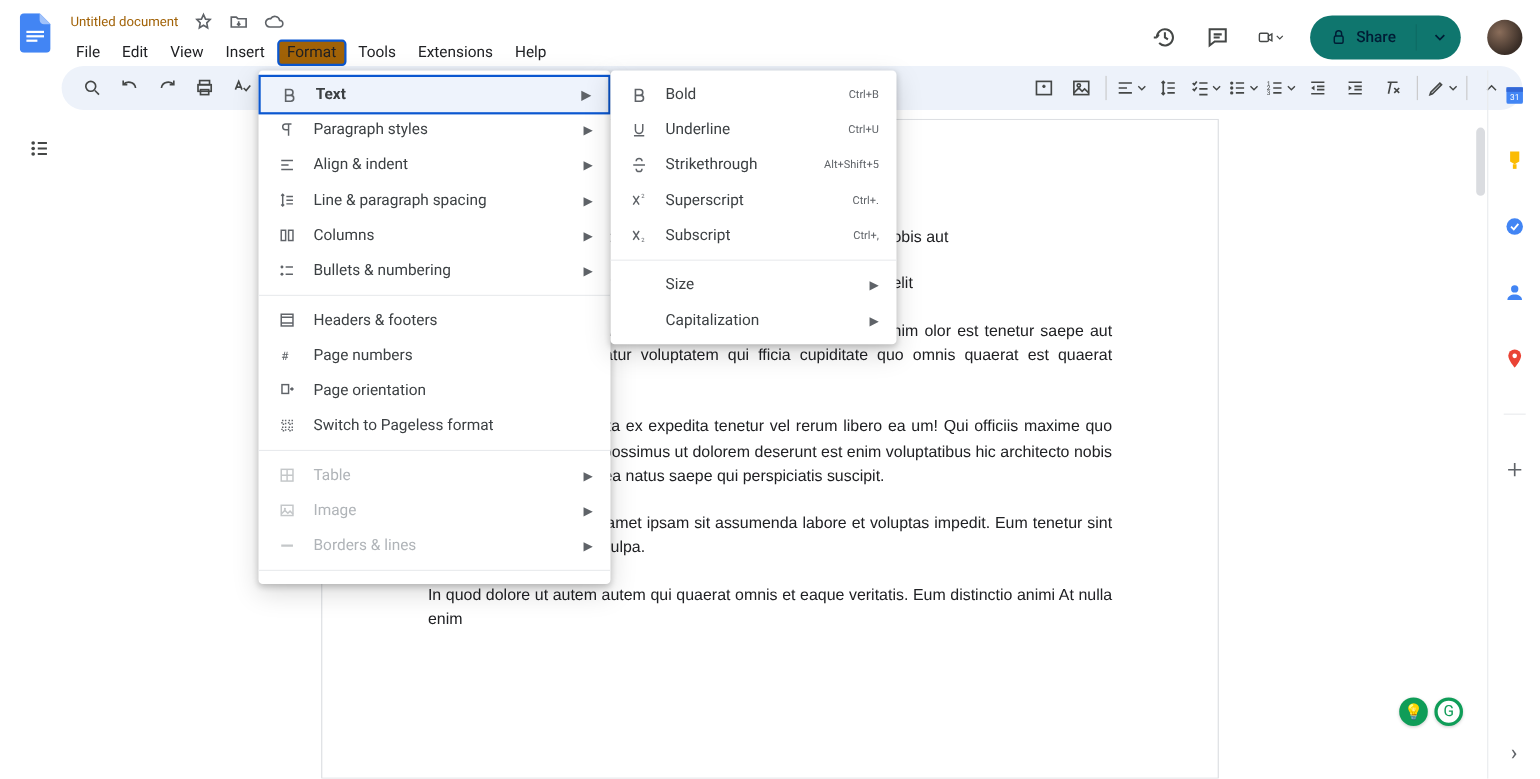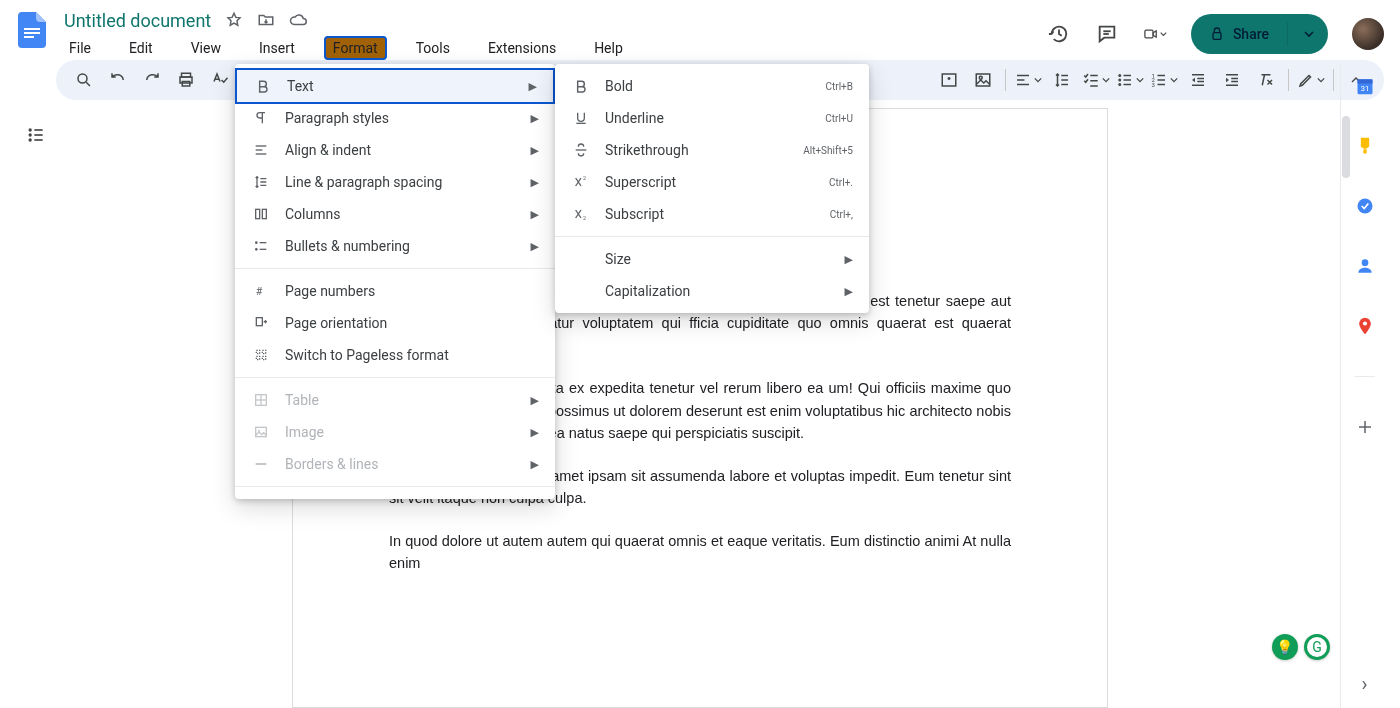--- a/index.html
+++ b/index.html
@@ -27,29 +27,29 @@
   display: flex;
   align-items: center;
   justify-content: center;
   margin-right: 10px;
   cursor: pointer;
 }
 .docs-icon svg { width: 28px; height: 36px; }
 .title-area { flex: 1; }
 .title-row { display: flex; align-items: center; gap: 10px; height: 24px; }
 .doc-title {
-  font-size: 18px;
-  color: #0f766e;
+  font-size: 12px;
+  color: #a16207;
   padding: 2px 4px;
   border-radius: 4px;
 }
 .title-icons { display: flex; gap: 14px; align-items: center; color: #5f6368; }
 .title-icons span, .title-icons svg { width:18px; height:18px; cursor: pointer; }
 
-.menubar { display: flex; gap: 20px; margin-top: 4px; }
+.menubar { display: flex; gap: 2px; margin-top: 4px; }
 .menubar div {
   padding: 4px 9px;
   font-size: 14px;
   color: #202124;
   border-radius: 4px;
   cursor: pointer;
 }
 .menubar div.active {
   background: #a16207;
   border: 2px solid #0b57d0;
@@ -150,21 +150,21 @@
   top: 116px;
   width: 8px;
   height: 62px;
   background: #dadce0;
   border-radius: 4px;
 }
 
 
 .side-panel {
   position: absolute;
-  right: 12px;
+  right: 0;
   top: 64px;
   width: 48px;
   bottom: 0;
   border-left: 1px solid #e8eaed;
   display:flex;
   flex-direction: column;
   align-items:center;
   padding-top: 12px;
   gap: 40px;
 }
@@ -200,36 +200,37 @@
   cursor: pointer;
   position: relative;
 }
 .menu-item.highlighted {
   background:#eef3fc;
 }
 .format-menu .menu-item.highlighted {
   border: 2px solid #0b57d0;
   height: 36px;
   margin: -2px 0;
+  font-weight: bold;
 }
 .menu-item.disabled { color:#b0b4b8; cursor:default; }
 .menu-item .mi-icon {
   width: 20px;
   margin-right: 14px;
   display:flex; align-items:center; justify-content:center;
   color:#5f6368;
 }
 .menu-item.disabled .mi-icon { color:#c4c7c9; }
 .menu-item .mi-label { flex:1; white-space:nowrap; }
 .menu-item .mi-shortcut { color:#5f6368; font-size:10px; margin-left:40px; }
 .menu-item .mi-arrow { color:#5f6368; font-size:11px; margin-left:30px; }
 .menu hr { border:none; border-top:1px solid #e8eaed; margin:6px 0; }
 
 .format-menu { left: 235px; top: 64px; width: 320px; }
-.text-submenu { left: 555px; top: 64px; width: 314px; }
+.text-submenu { left: 555px; top: 64px; width: 260px; }
 
 .float-badges {
   position:absolute;
   right: 70px;
   bottom: 48px;
   display:flex;
   gap:6px;
 }
 .float-badges .badge {
   width:26px; height:26px; border-radius:50%;
@@ -593,20 +594,30 @@
           <line x1="10" y1="17" x2="20" y2="17" stroke="currentColor" stroke-width="2"></line>
         </svg>
       </span>
       <span class="mi-label">Bullets &amp; numbering</span>
       <span class="mi-arrow">▶</span>
     </div>
     <hr>
     <div class="menu-item">
       <span class="mi-icon">
         <svg width="16" height="16" viewBox="0 0 24 24">
+          <rect x="4" y="4" width="16" height="16" fill="none" stroke="currentColor" stroke-width="2"></rect>
+          <line x1="4" y1="8" x2="20" y2="8" stroke="currentColor" stroke-width="2"></line>
+          <line x1="4" y1="16" x2="20" y2="16" stroke="currentColor" stroke-width="2"></line>
+        </svg>
+      </span>
+      <span class="mi-label">Headers &amp; footers</span>
+    </div>
+    <div class="menu-item">
+      <span class="mi-icon">
+        <svg width="16" height="16" viewBox="0 0 24 24">
           <text x="4" y="18" font-size="16" fill="currentColor">#</text>
         </svg>
       </span>
       <span class="mi-label">Page numbers</span>
     </div>
     <div class="menu-item">
       <span class="mi-icon">
         <svg width="16" height="16" viewBox="0 0 24 24">
           <rect x="5" y="4" width="9" height="12" fill="none" stroke="currentColor" stroke-width="2"></rect>
           <path d="M16 10h4m-2-2l2 2-2 2" fill="none" stroke="currentColor" stroke-width="2"></path>

